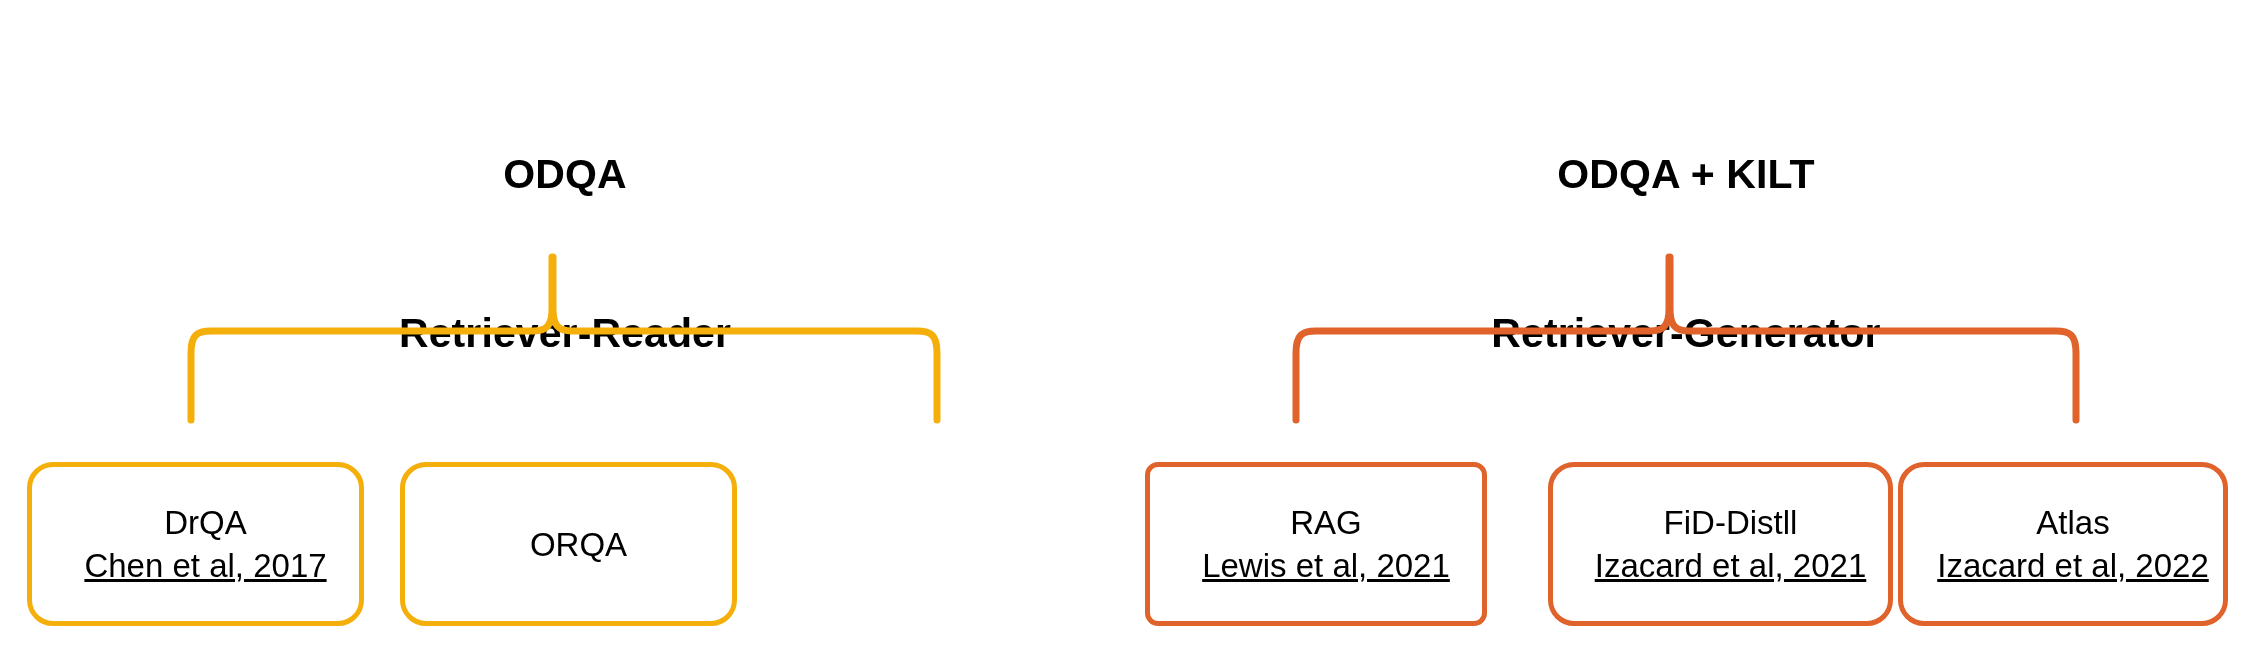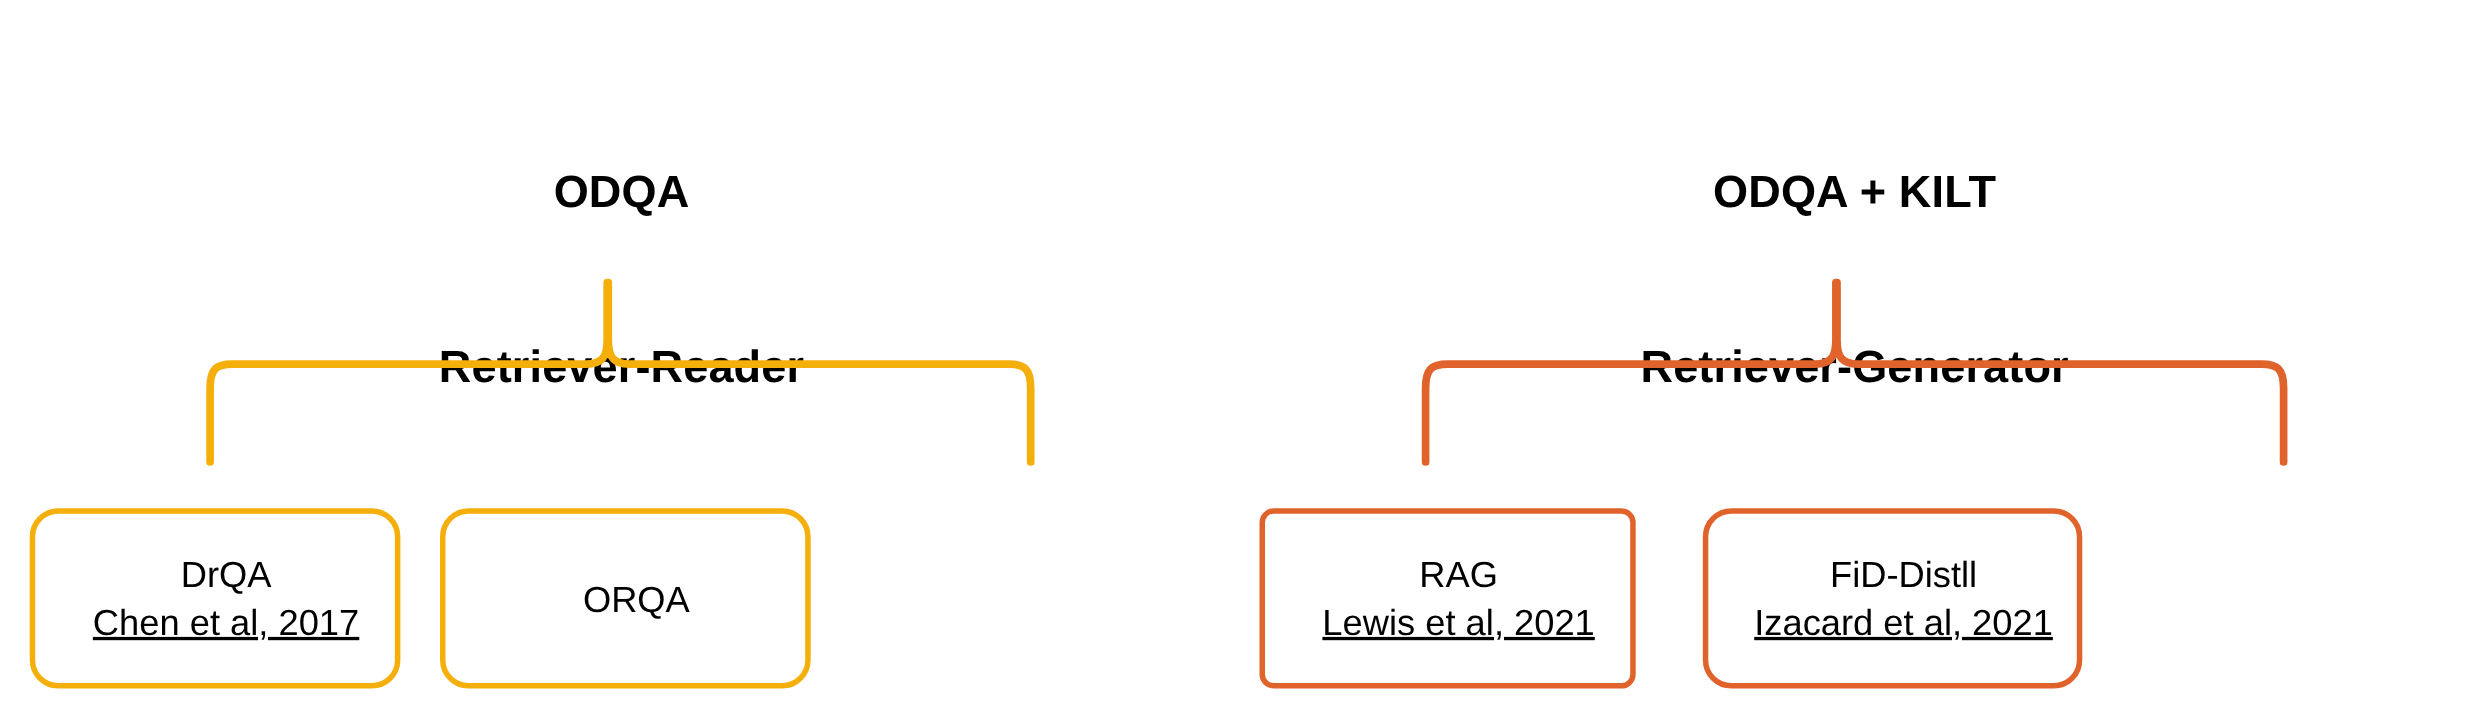--- a/index.html
+++ b/index.html
@@ -129,14 +129,18 @@
   <div class="node-box orange" id="box-3">
     <span class="node-name">RAG</span>
     <span class="node-cite">Lewis et al, 2021</span>
   </div>
 
   <div class="node-box orange" id="box-4">
     <span class="node-name">FiD-Distll</span>
     <span class="node-cite">Izacard et al, 2021</span>
   </div>
 
+  <div class="node-box orange" id="box-5">
+    <span class="node-name">Atlas</span>
+    <span class="node-cite">Izacard et al, 2022</span>
+  </div>
 
 </div>
 
 </body></html>

